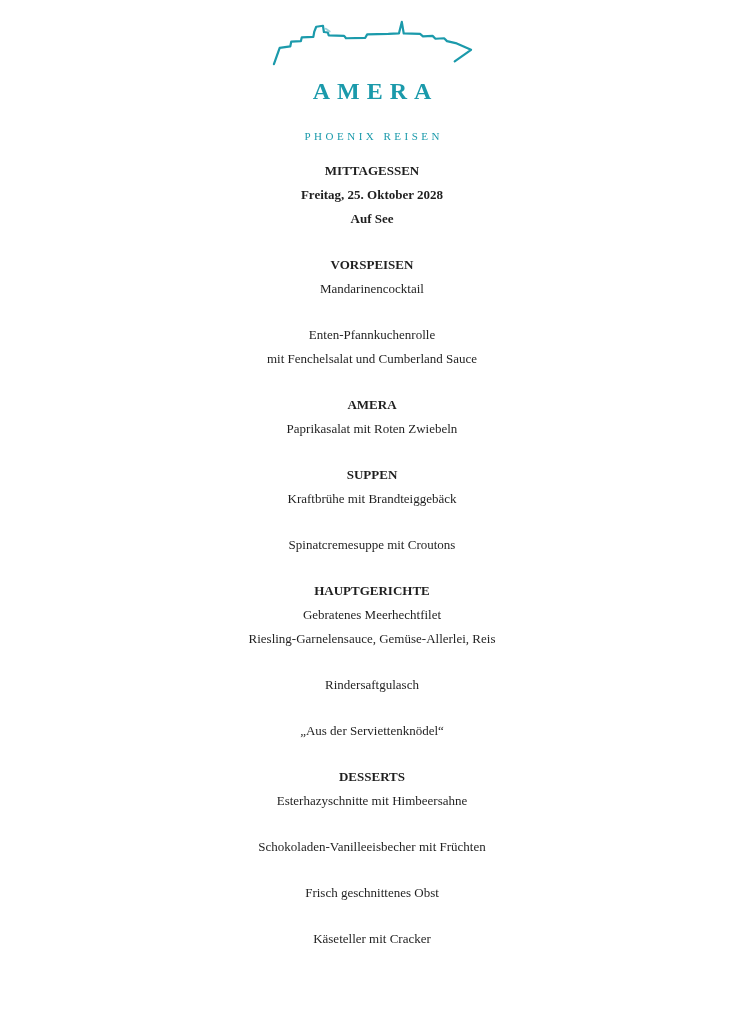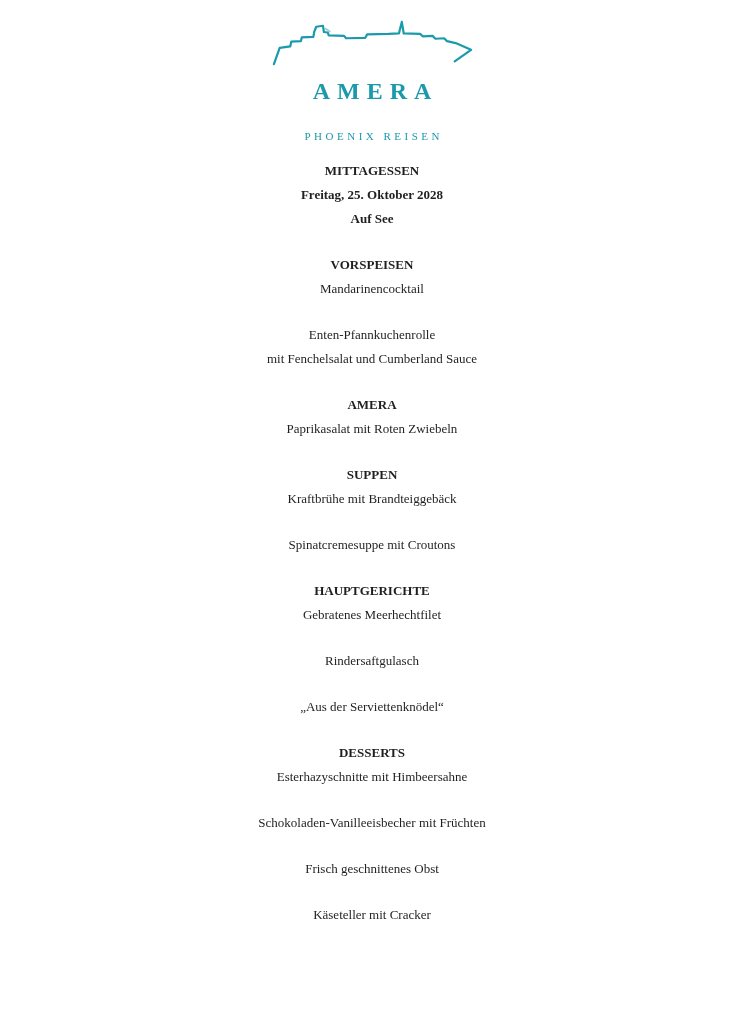--- a/index.html
+++ b/index.html
@@ -84,20 +84,21 @@
     </div>
     <div class="group">
       <div class="line">Spinatcremesuppe mit Croutons</div>
     </div>
   </section>
 
   <section class="section">
     <div class="line bold heading">HAUPTGERICHTE</div>
     <div class="group">
       <div class="line">Gebratenes Meerhechtfilet</div>
+      <div class="line">Riesling-Garnelensauce, Gemüse-Allerlei, Reis</div>
     </div>
     <div class="group">
       <div class="line">Rindersaftgulasch</div>
     </div>
     <div class="group">
       <div class="line">„Aus der Serviettenknödel“</div>
     </div>
   </section>
 
   <section class="section">

